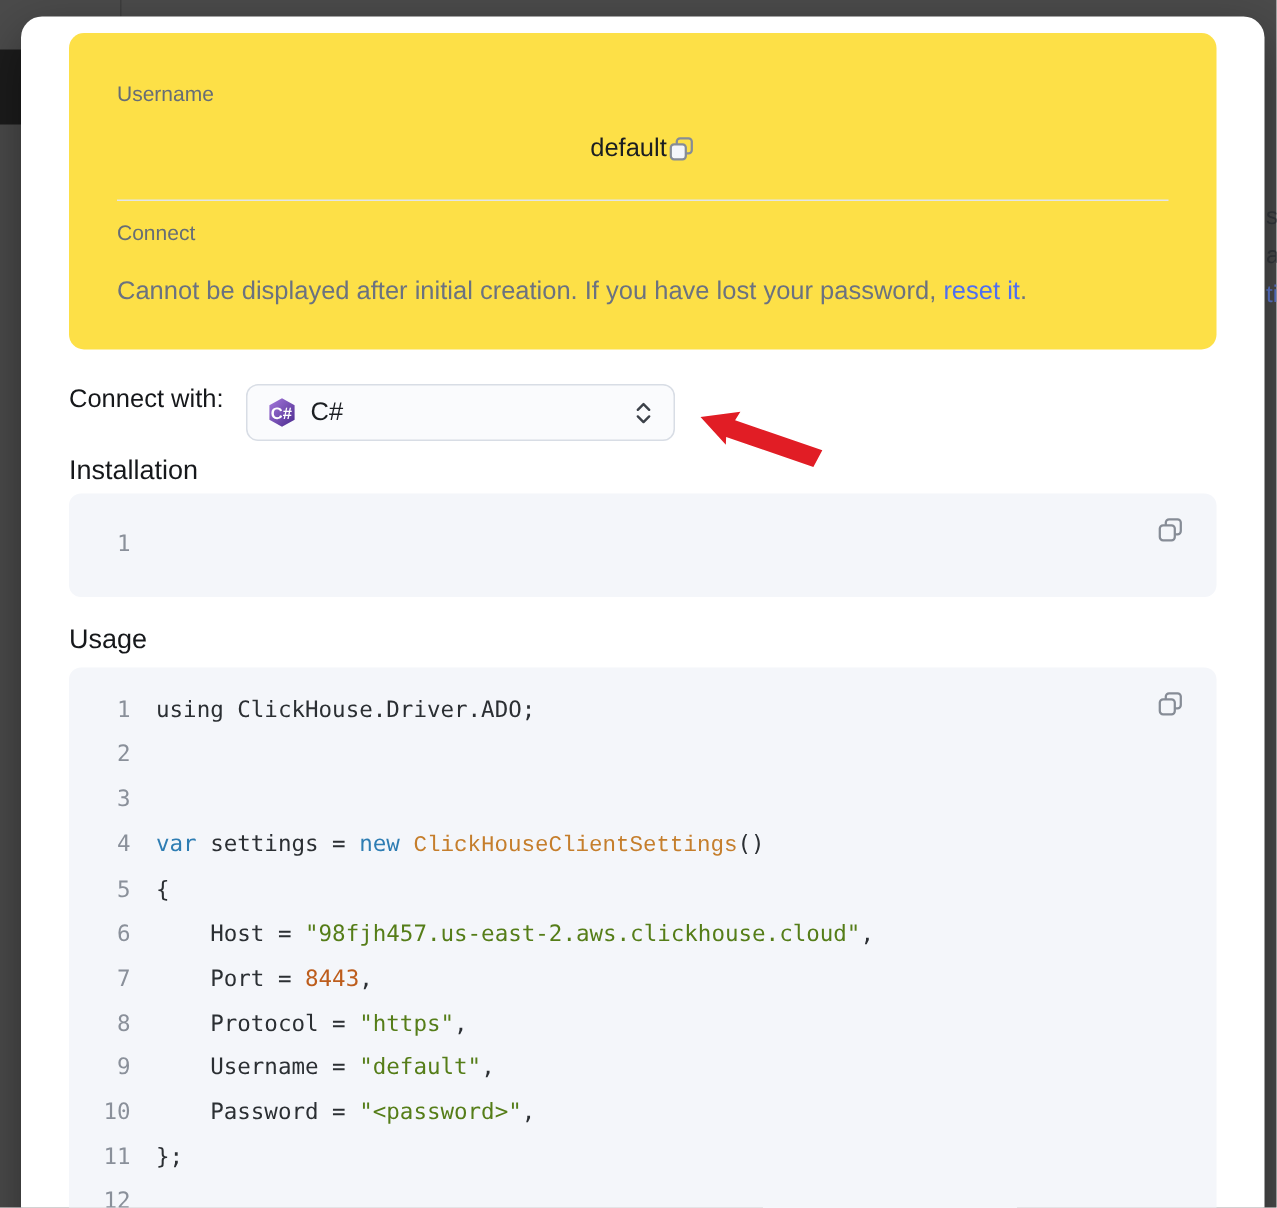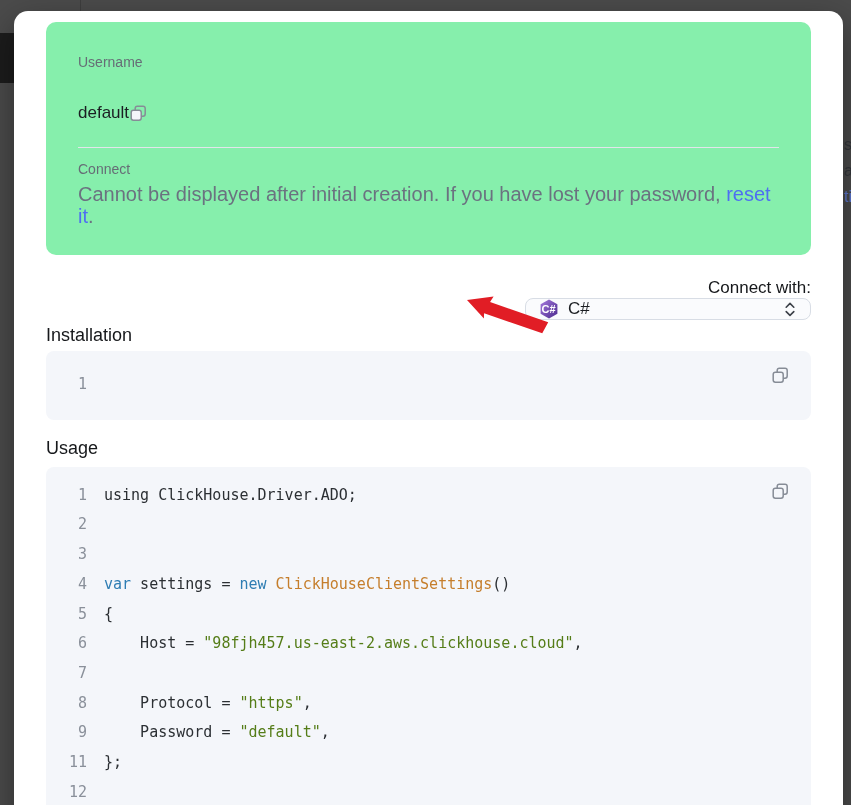--- a/index.html
+++ b/index.html
@@ -17,31 +17,31 @@
 
   
   .modal {
     position:absolute; left:14px; top:11px; width:829px; height:1100px;
     background:#ffffff; border-radius:14px;
     padding:11px 32px 0 32px;
     box-shadow:0 12px 34px rgba(0,0,0,.4);
   }
 
   
-  .card { background:#86efac; border-radius:10px; padding:32px 32px 28px 32px; }
+  .card { background:#fde047; border-radius:10px; padding:32px 32px 28px 32px; }
   .field-label { font-size:14px; line-height:16px; color:#666d76; }
-  .value-row { display:flex; justify-content:flex-start; align-items:center; margin-top:32px; }
+  .value-row { display:flex; justify-content:center; align-items:center; margin-top:18px; }
   .field-value { font-size:17px; line-height:22px; color:#1b1e22; }
   .divider { height:1px; background:#e2e5ea; margin-top:23px; }
   .pw-label { margin-top:13px; }
-  .note { margin-top:6px; font-size:20px; line-height:22px; color:#6b7280; }
+  .note { margin-top:20px; font-size:17px; line-height:22px; color:#6b7280; }
   .reset-link { color:#4e6ef2; text-decoration:none; cursor:pointer; }
 
   
-  .connect-row { position:relative; display:flex; align-items:flex-end; margin-top:23px; height:38px;flex-direction:column; }
+  .connect-row { position:relative; display:flex; align-items:flex-start; margin-top:23px; height:38px; }
   .connect-label { font-size:17px; color:#15171a; }
   .select {
     display:flex; align-items:center; margin-left:15px;
     width:286px; height:38px; padding:0 13px;
     background:#fafbfd; border:1px solid #d8dde5; border-radius:8px;
     cursor:pointer;
   }
   .select-value { font-size:17px; color:#1b1e22; margin-left:9px; }
   .select-chevron { margin-left:auto; display:flex; }
   .red-arrow { position:absolute; left:417px; top:6px; pointer-events:none; }
@@ -55,21 +55,21 @@
   .code-block {
     position:relative; background:#f4f6fa; border-radius:8px;
     font-family:"DejaVu Sans Mono", monospace; font-size:15px;
   }
   .install-block { margin-top:5px; padding:19px 0 20px; }
   .usage-block   { margin-top:8px; padding:14px 0 20px; }
   .code-line { display:flex; line-height:29.7px; white-space:pre; }
   .ln { flex:none; width:41px; text-align:right; color:#8a909a; margin-right:17px; user-select:none; }
   .tok-plain   { color:#2b2f33; }
   .tok-keyword { color:#2e7db3; }
-  .tok-type    { color:#c57e2c; }
+  .tok-type    { color:#c57e2c;font-family:Liberation Mono, monospace; }
   .tok-string  { color:#557d18; }
   .tok-number  { color:#bd5d1c; }
 
   
   .copy-btn { background:none; border:none; padding:0; cursor:pointer; line-height:0; }
   .code-copy { position:absolute; top:15px; right:21px; }
 </style>
 </head>
 <body>
 
@@ -150,21 +150,22 @@
         <rect x="2.2" y="6.2" width="10" height="10" rx="2.2" fill="#f4f6fa" stroke="#868c96" stroke-width="1.5"></rect>
       </svg>
     </button>
     <div id="usage-code">
         <div class="code-line"><span class="ln">1</span><span class="code-text"><span class="tok-plain">using ClickHouse.Driver.ADO;</span></span></div>
         <div class="code-line"><span class="ln">2</span></div>
         <div class="code-line"><span class="ln">3</span><span class="code-text"></span></div>
         <div class="code-line"><span class="ln">4</span><span class="code-text"><span class="tok-keyword">var</span><span class="tok-plain"> settings = </span><span class="tok-keyword">new</span><span class="tok-plain"> </span><span class="tok-type">ClickHouseClientSettings</span><span class="tok-plain">()</span></span></div>
         <div class="code-line"><span class="ln">5</span><span class="code-text"><span class="tok-plain">{</span></span></div>
         <div class="code-line"><span class="ln">6</span><span class="code-text"><span class="tok-plain">    Host = </span><span class="tok-string">"98fjh457.us-east-2.aws.clickhouse.cloud"</span><span class="tok-plain">,</span></span></div>
-        <div class="code-line"><span class="ln">7</span></div>
+        <div class="code-line"><span class="ln">7</span><span class="code-text"><span class="tok-plain">    Port = </span><span class="tok-number">8443</span><span class="tok-plain">,</span></span></div>
         <div class="code-line"><span class="ln">8</span><span class="code-text"><span class="tok-plain">    Protocol = </span><span class="tok-string">"https"</span><span class="tok-plain">,</span></span></div>
-        <div class="code-line"><span class="ln">9</span><span class="code-text"><span class="tok-plain">    Password = </span><span class="tok-string">"default"</span><span class="tok-plain">,</span></span></div>
+        <div class="code-line"><span class="ln">9</span><span class="code-text"><span class="tok-plain">    Username = </span><span class="tok-string">"default"</span><span class="tok-plain">,</span></span></div>
+        <div class="code-line"><span class="ln">10</span><span class="code-text"><span class="tok-plain">    Password = </span><span class="tok-string">"&lt;password&gt;"</span><span class="tok-plain">,</span></span></div>
         <div class="code-line"><span class="ln">11</span><span class="code-text"><span class="tok-plain">};</span></span></div>
         <div class="code-line"><span class="ln">12</span><span class="code-text"></span></div>
       </div>
   </div>
 
 </div>
 
 </body></html>

